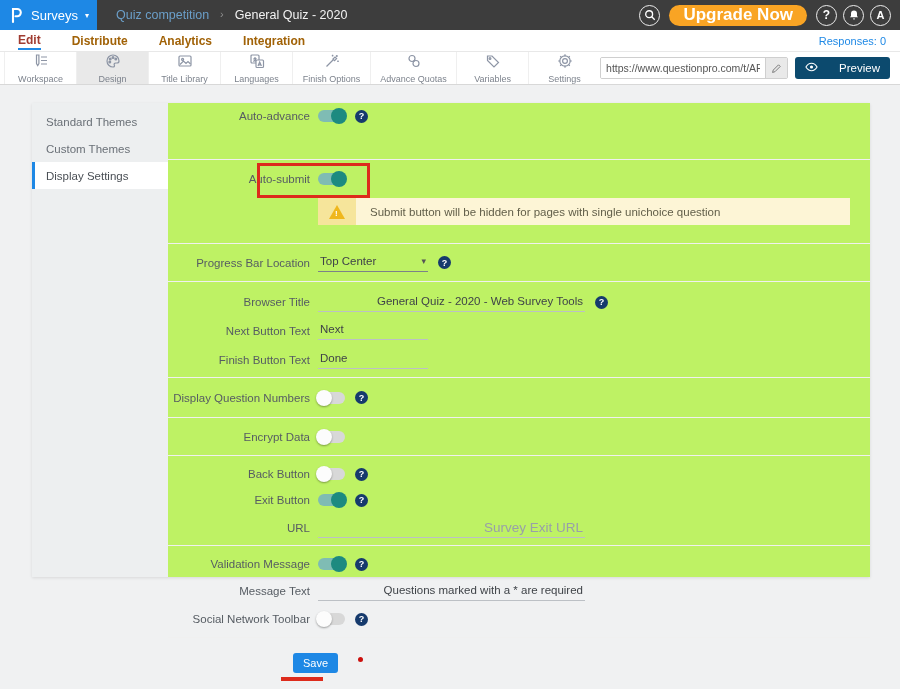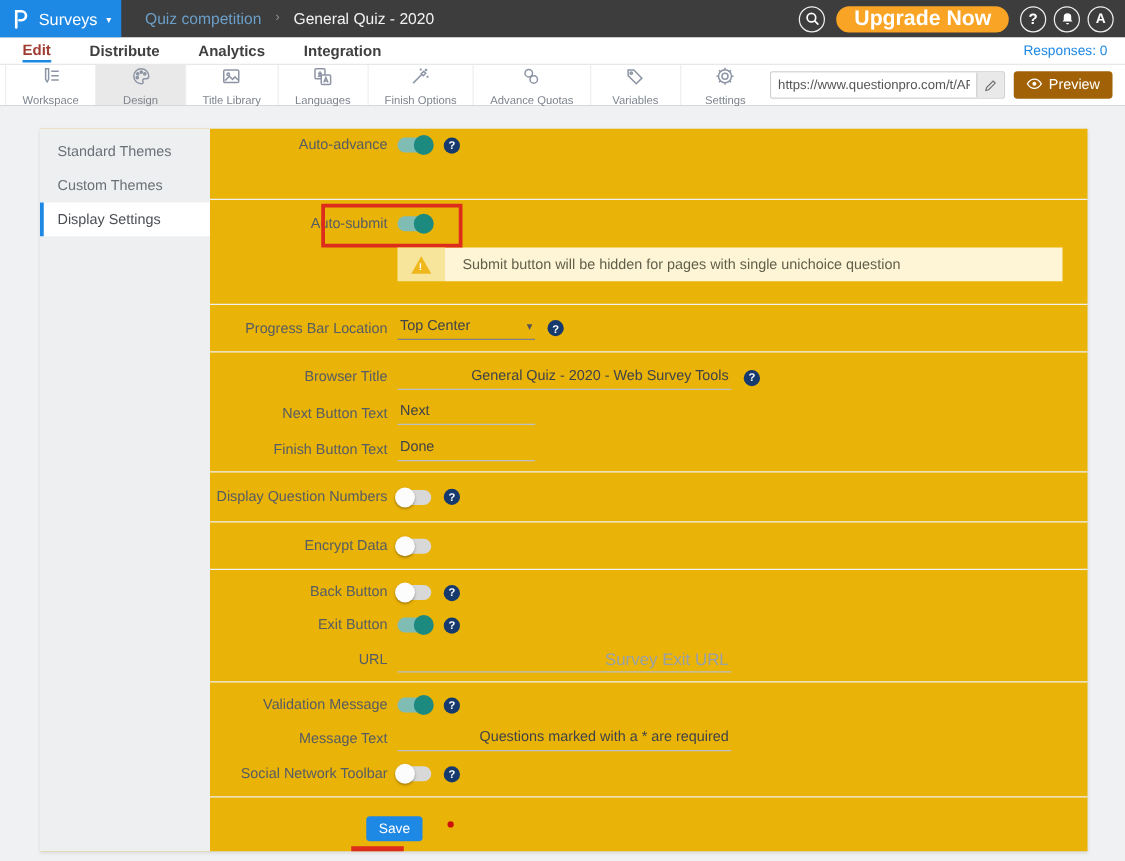--- a/index.html
+++ b/index.html
@@ -18,40 +18,40 @@
   .crumb .sep { color:#8f8f8f; font-size:11px; }
   .crumb .survey { color:#f2f2f2; font-size:12.5px; }
   .hdr-right { margin-left:auto; display:flex; align-items:center; gap:6px; padding-right:9px; }
   .hcirc { width:21px; height:21px; border:1.5px solid #ededed; border-radius:50%; display:flex; align-items:center; justify-content:center; color:#fff; cursor:pointer; flex:none; }
   .hcirc.qmark { font-size:12px; font-weight:bold; }
   .hcirc.avatar { font-size:11px; font-weight:bold; }
   .upgrade { height:21px; background:#f9a424; border:none; border-radius:11px; color:#fff; font-size:17px; font-weight:bold; padding:0 14px; margin:0 3px; cursor:pointer; font-family:"Liberation Sans", sans-serif; }
 
   
   .nav { height:22px; background:#fff; display:flex; align-items:center; padding:0 14px 0 18px; border-bottom:1px solid #e8e8e8; flex:none; }
-  .nav .tab { font-size:12px; font-weight:bold; color:#404040; margin-right:31px; cursor:pointer; padding:1px 0; }
+  .nav .tab { font-size:12px; font-weight:bold; color:#a16207; margin-right:31px; cursor:pointer; padding:1px 0; }
   .nav .tab.active { color:#a03c31; border-bottom:2px solid #1e88e5; }
   .responses { margin-left:auto; color:#1e88e5; font-size:11px; }
 
   
   .tbar { height:33px; background:#fff; border-bottom:1px solid #d8d8d8; display:flex; align-items:stretch; padding-left:4px; flex:none; }
   .titem { display:flex; flex-direction:column; align-items:center; justify-content:center; padding:2px 13px 1px; border-left:1px solid #efefef; cursor:pointer; min-width:72px; }
   .titem:last-of-type { border-right:1px solid #efefef; }
   .titem.active { background:#e9e9e9; }
   .titem svg { stroke:#8d95a5; fill:none; stroke-width:1.2; }
   .titem .tlabel { font-size:9px; color:#7d838d; margin-top:1px; white-space:nowrap; }
   .tbar-right { margin-left:auto; display:flex; align-items:center; gap:7px; padding-right:10px; }
   .urlbox { width:188px; height:22px; border:1px solid #cfcfcf; border-radius:2px; display:flex; overflow:hidden; background:#fff; }
   .urlbox input { flex:1; border:none; outline:none; font-size:10.5px; color:#555; padding:0 5px; font-family:"Liberation Sans", sans-serif; min-width:0; }
   .urlbox .pencil { width:22px; background:#e9e9e9; border-left:1px solid #cfcfcf; display:flex; align-items:center; justify-content:center; cursor:pointer; flex:none; }
-  .preview { height:22px; background:#a16207; border:none; border-radius:3px; color:#fff; font-size:11.5px; display:flex; align-items:center; gap:5px; padding:0 10px; cursor:pointer; font-family:"Liberation Sans", sans-serif; }
+  .preview { height:22px; background:#0c4a6e; border:none; border-radius:3px; color:#fff; font-size:11.5px; display:flex; align-items:center; gap:21px; padding:0 10px; cursor:pointer; font-family:"Liberation Sans", sans-serif; }
 
   
   .pagebody { flex:1; position:relative; background:#f0f1f2; }
-  .panel { position:absolute; left:32px; top:18px; width:838px; height:578px; background:#eab308; box-shadow:0 1px 3px rgba(0,0,0,0.10); display:flex; }
+  .panel { position:absolute; left:32px; top:18px; width:838px; height:474px; background:#bef264; box-shadow:0 1px 3px rgba(0,0,0,0.10); display:flex; }
   .sbar { width:136px; background:#edeff0; flex:none; padding-top:5px; }
   .sitem { height:27px; display:flex; align-items:center; padding-left:14px; font-size:11.5px; color:#6a7077; cursor:pointer; }
   .sitem.active { background:#fff; border-left:3px solid #1e88e5; padding-left:11px; color:#4a4f55; }
   .main { flex:1; min-width:0; }
 
   .sec { border-bottom:1px solid #f0f0f0; position:relative; }
   .srow { display:flex; align-items:center; }
   .slabel { width:142px; text-align:right; font-size:11.5px; color:#565c63; flex:none; }
   .sctrl { margin-left:8px; display:flex; align-items:center; }
 

